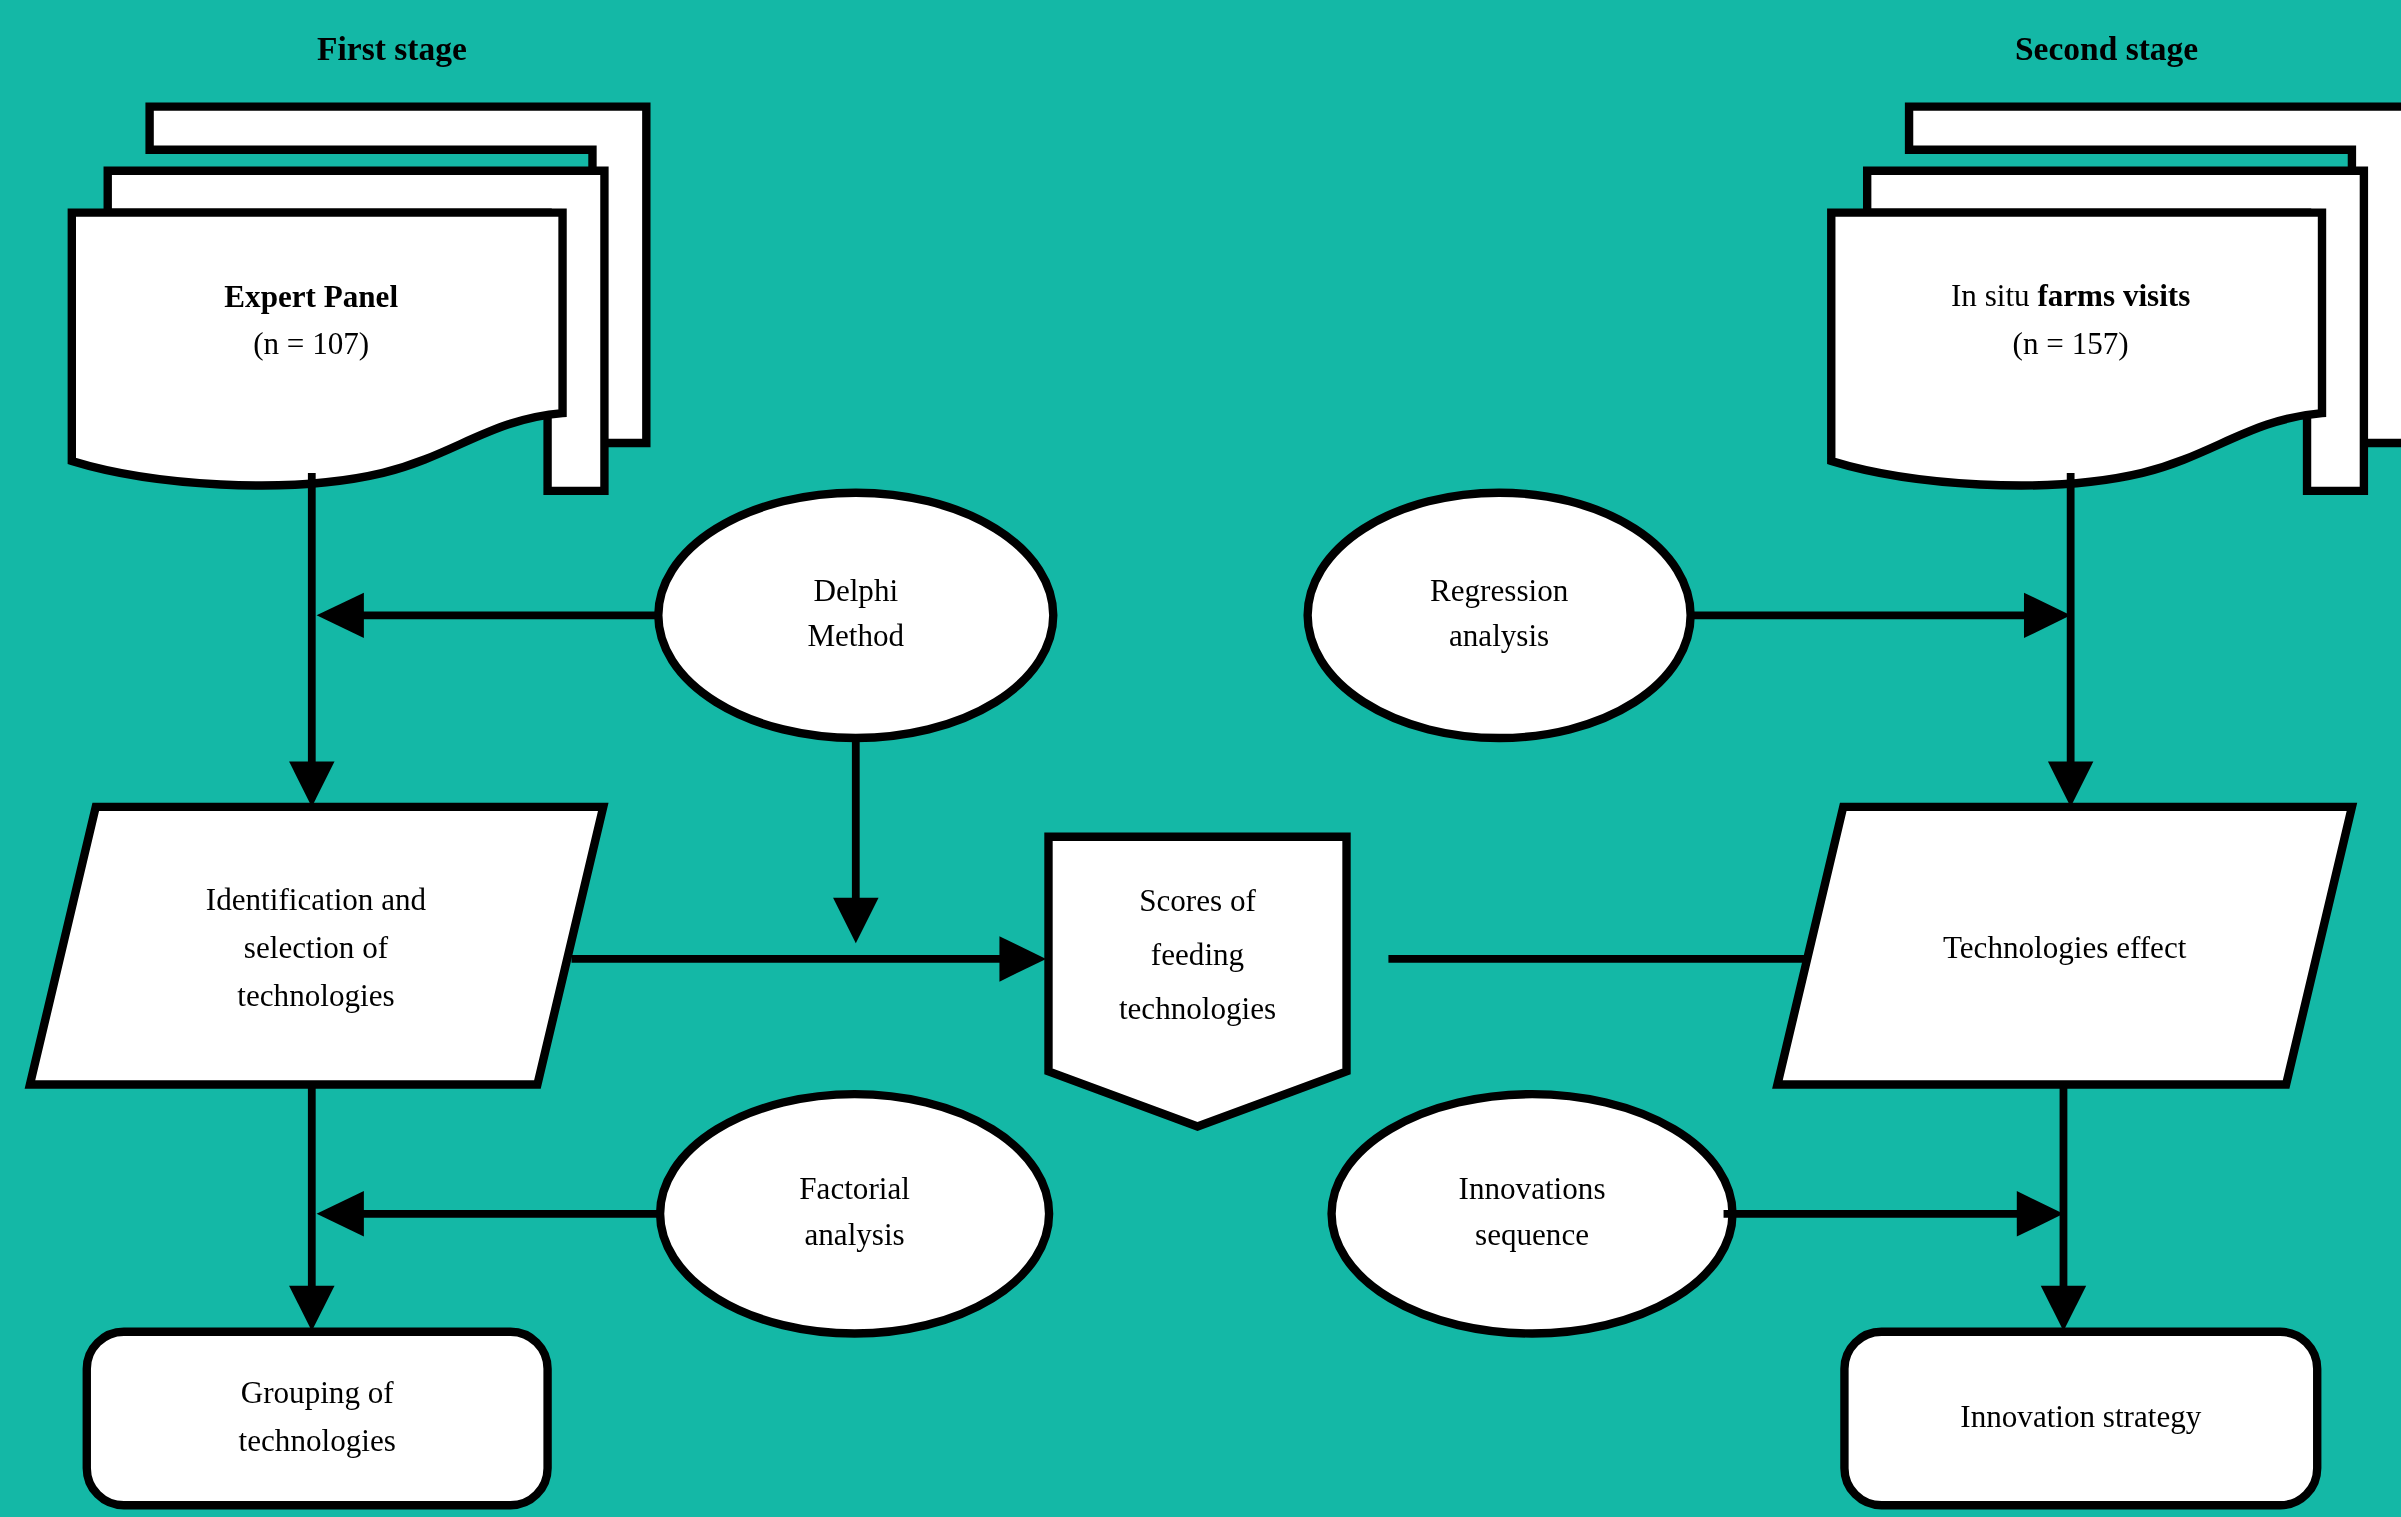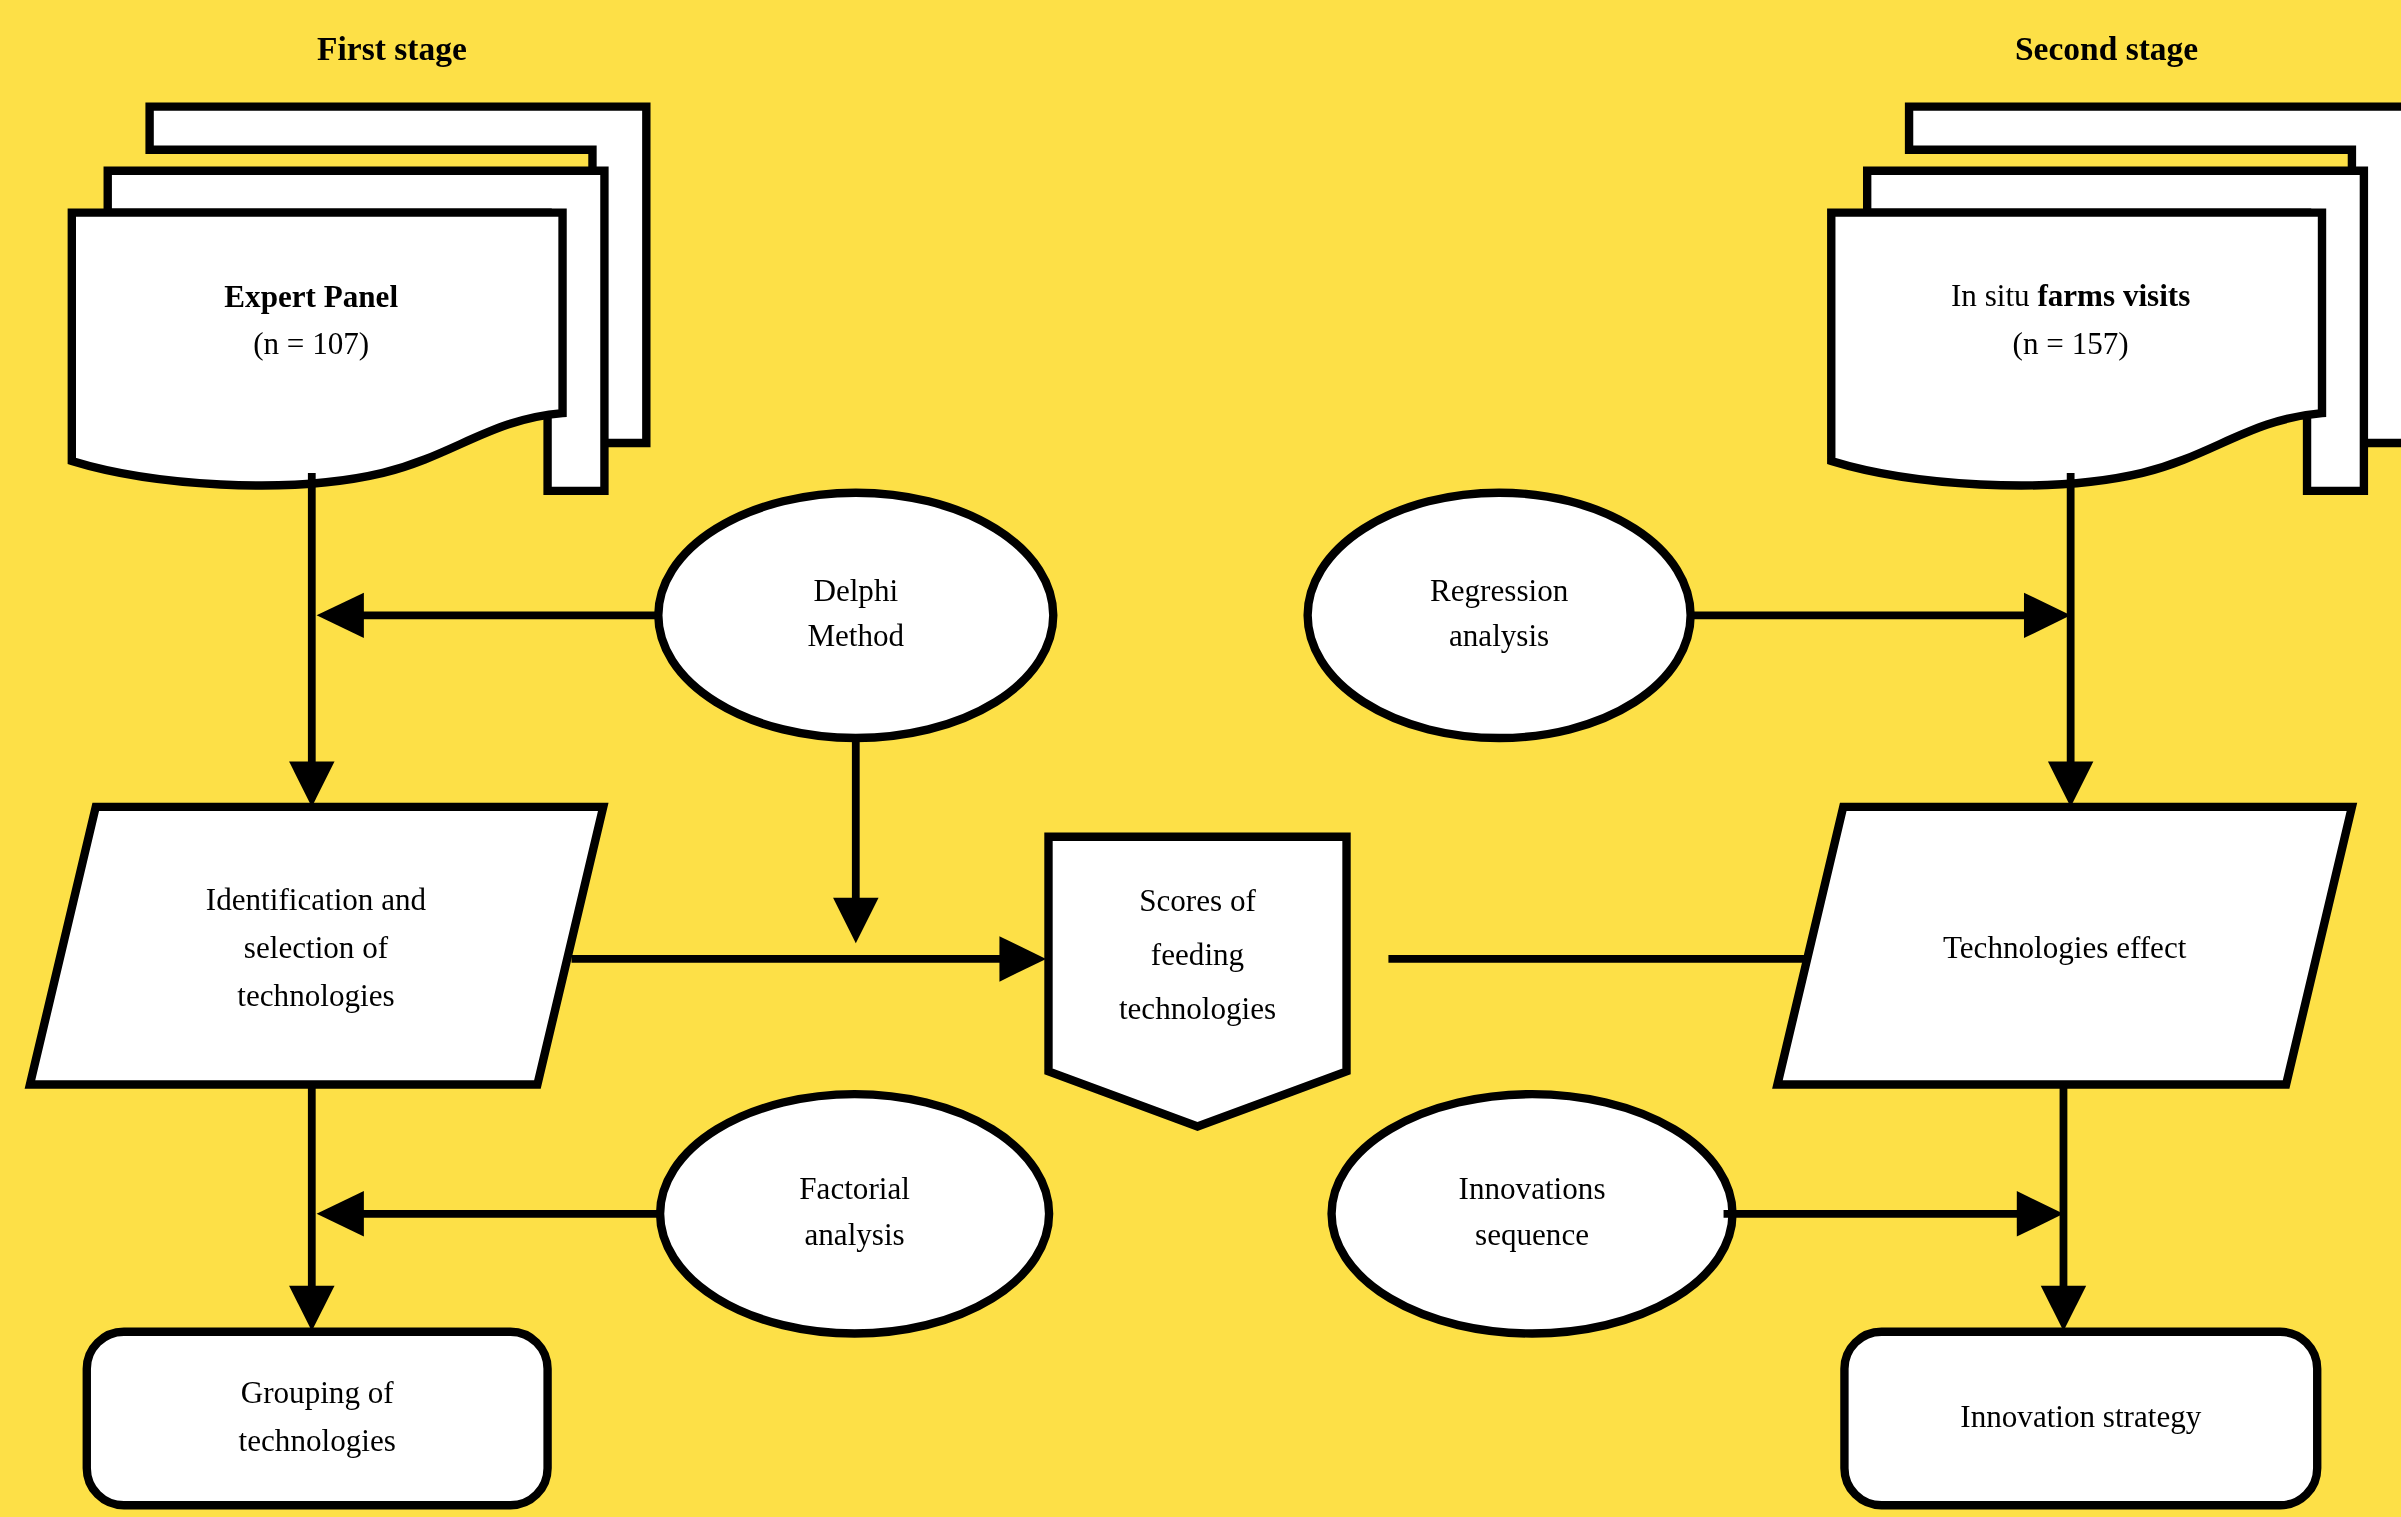--- a/index.html
+++ b/index.html
@@ -7,21 +7,21 @@
     padding: 0;
     background: #ffffff;
   }
   body {
     font-family: "Liberation Serif", "DejaVu Serif", serif;
   }
   #stage {
     position: relative;
     width: 2401px;
     height: 1518px;
-    background: #fde047;
+    background: #14b8a6;
     overflow: hidden;
   }
   svg#flow {
     position: absolute;
     top: 0;
     left: 0;
     width: 2401px;
     height: 1518px;
     display: block;
   }

